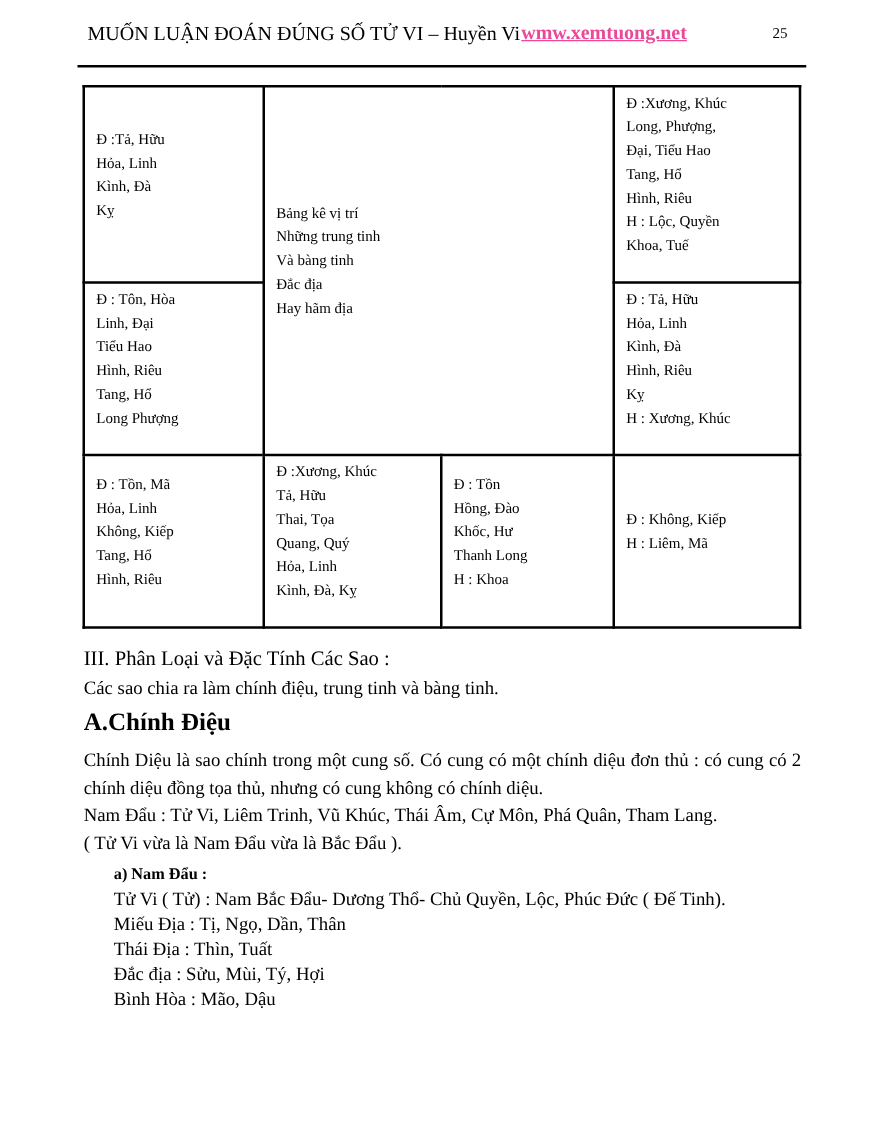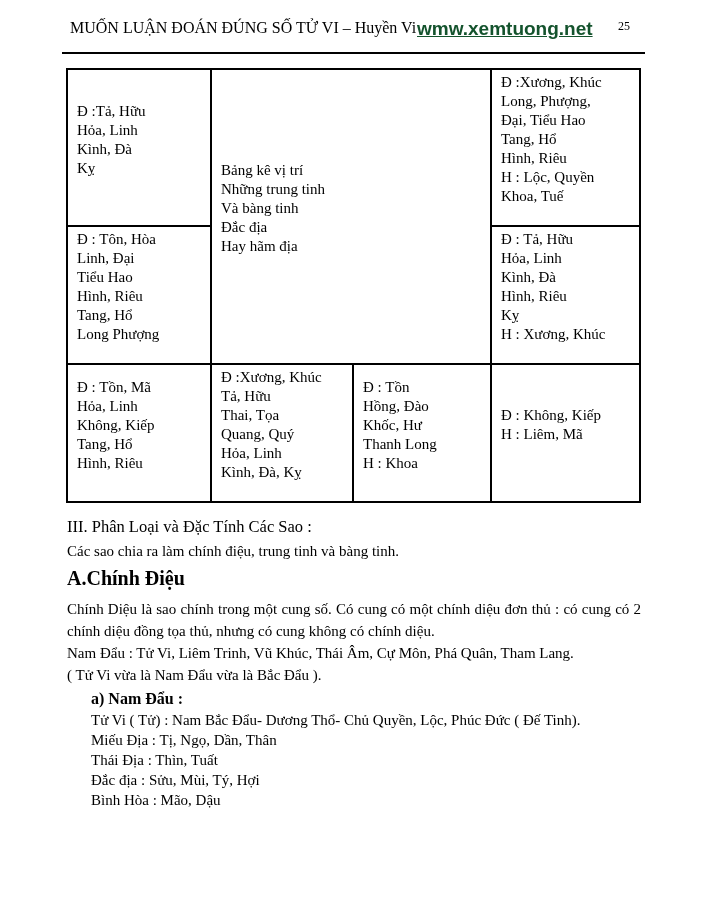--- a/index.html
+++ b/index.html
@@ -3,43 +3,43 @@
 <meta charset="utf-8">
 <style>
   html,body { margin:0; padding:0; background:#fff; }
   .page {
     position:relative; width:705px; height:913px; background:#ffffff;
     font-family:"Liberation Serif", serif; color:#000; overflow:hidden;
   }
 
   
   .hdr-title { position:absolute; left:70px; top:19px; font-size:16px; white-space:nowrap; }
-  .hdr-link  { position:absolute; left:417px; top:18px; font-family:Liberation Sans, sans-serif;
-               font-weight:bold; font-size:19px; color:#14532d; text-decoration:underline; white-space:nowrap; }
+  .hdr-link  { position:absolute; left:417px; top:18px; font-family:Liberation Serif, serif;
+               font-weight:bold; font-size:16px; color:#ec4899; text-decoration:underline; white-space:nowrap; }
   .hdr-pagenum { position:absolute; left:618px; top:19px; font-size:12px; }
   .hdr-rule  { position:absolute; left:62px; top:52px; width:583px; height:2px; background:#000; }
 
   
   .pos-table { position:absolute; left:66px; top:68px; border-collapse:collapse; table-layout:fixed; }
   .pos-table td {
-    border:2px solid #000; font-size:15px; line-height:19px;
+    border:2px solid #000; font-size:12px; line-height:19px;
     padding:3px 6px 19px 9px; overflow:hidden;
   }
   .pos-table td.v-mid { vertical-align:middle;font-family:Liberation Serif, serif; }
   .pos-table td.v-top { vertical-align:top; }
 
   
   .content { position:absolute; left:67px; top:516px; width:574px; }
   .h-iii { font-size:16.5px; font-weight:normal; margin:0 0 5px 0; line-height:21px; }
   .p-intro { font-size:15px; margin:0 0 5px 0; line-height:19px; }
   .h-a { font-size:20px; font-weight:bold; margin:0 0 7px 0; line-height:25px; }
   .p-just { font-size:15px; line-height:22px; text-align:justify; margin:0; }
   .p-line { font-size:15px; line-height:22px; margin:0; }
   .subsection { margin:2px 0 0 24px; }
-  .sub-h { font-size:16px; font-weight:bold; line-height:22px; margin:0; }
+  .sub-h { font-size:13px; font-weight:bold; line-height:22px; margin:0; }
   .sub-lines div { font-size:15px; line-height:20px; }
 </style>
 </head>
 <body>
 
 <div class="page">
 
   <div class="hdr-title">MUỐN LUẬN ĐOÁN ĐÚNG SỐ TỬ VI – Huyền Vi</div>
   <a class="hdr-link" href="#">wmw.xemtuong.net</a>
   <div class="hdr-pagenum">25</div>

